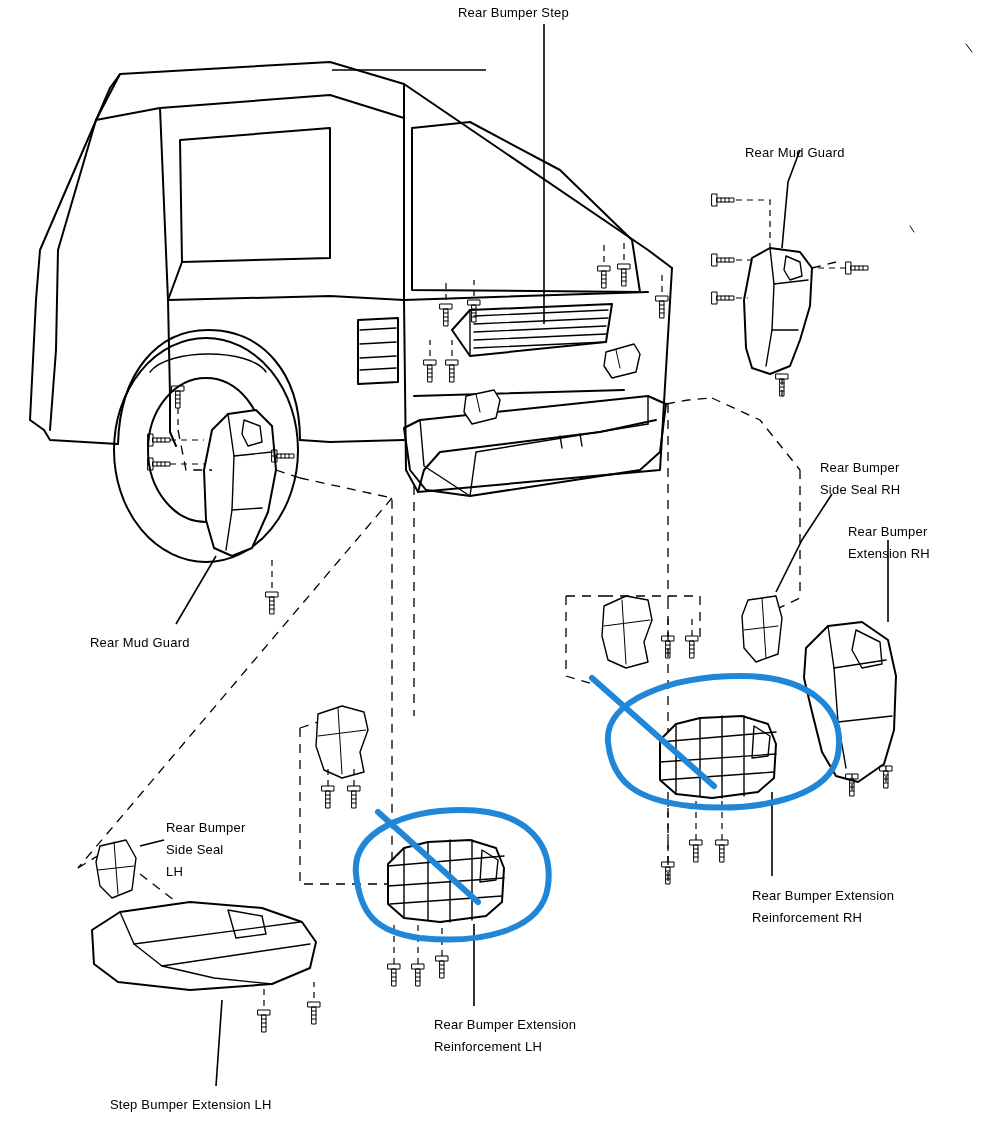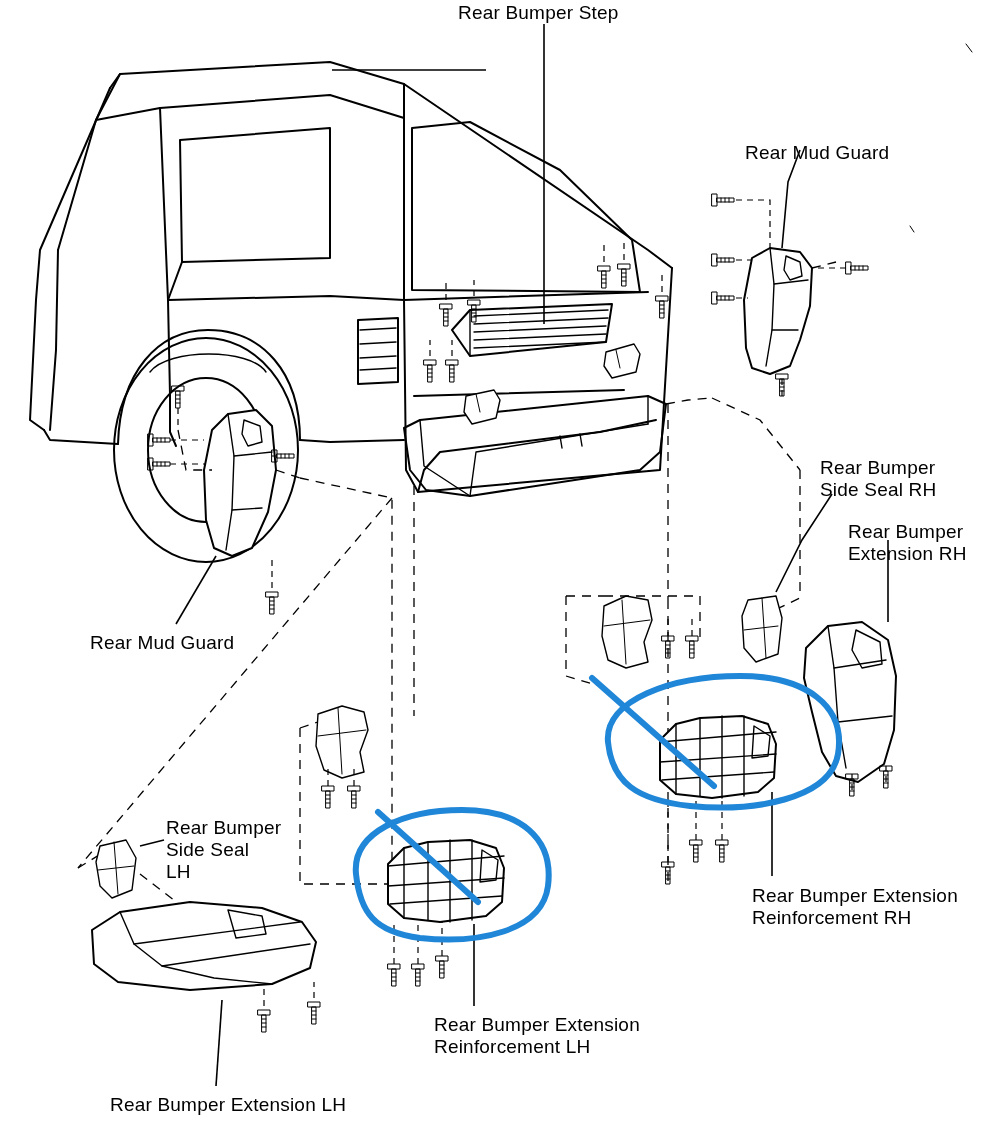--- a/index.html
+++ b/index.html
@@ -20,21 +20,21 @@
   #art {
     position: absolute;
     left: 0;
     top: 0;
     width: 1000px;
     height: 1124px;
   }
   .label {
     position: absolute;
     font-family: "Liberation Sans", sans-serif;
-    font-size: 19px;
+    font-size: 13px;
     line-height: 22px;
     color: #000000;
     white-space: pre;
     letter-spacing: 0.2px;
   }
   .label.left { text-align: left; }
 </style>
 </head>
 <body>
 
@@ -294,15 +294,15 @@
   <div class="label left" style="left:166px; top:817px;">Rear Bumper
 Side Seal
 LH</div>
 
   <div class="label left" style="left:752px; top:885px;">Rear Bumper Extension
 Reinforcement RH</div>
 
   <div class="label left" style="left:434px; top:1014px;">Rear Bumper Extension
 Reinforcement LH</div>
 
-  <div class="label left" style="left:110px; top:1094px;">Rear Bumper Extension LH</div>
+  <div class="label left" style="left:110px; top:1094px;">Step Bumper Extension LH</div>
 
 </div>
 
 </body></html>

